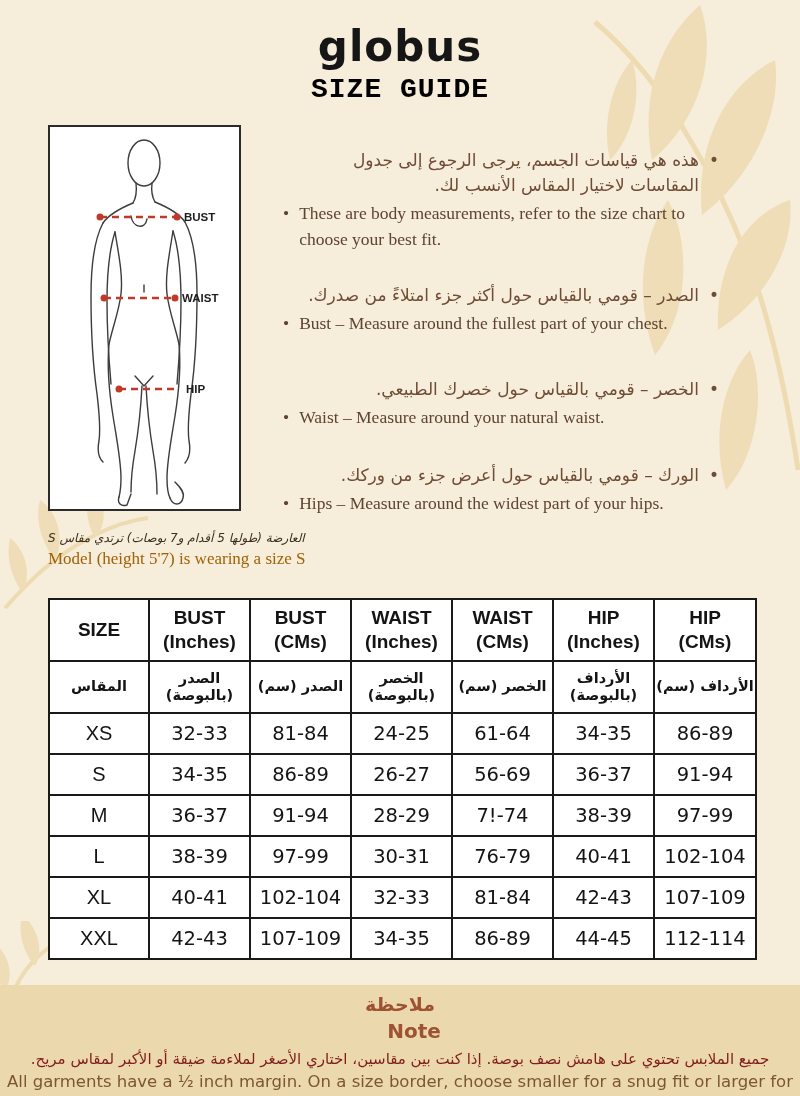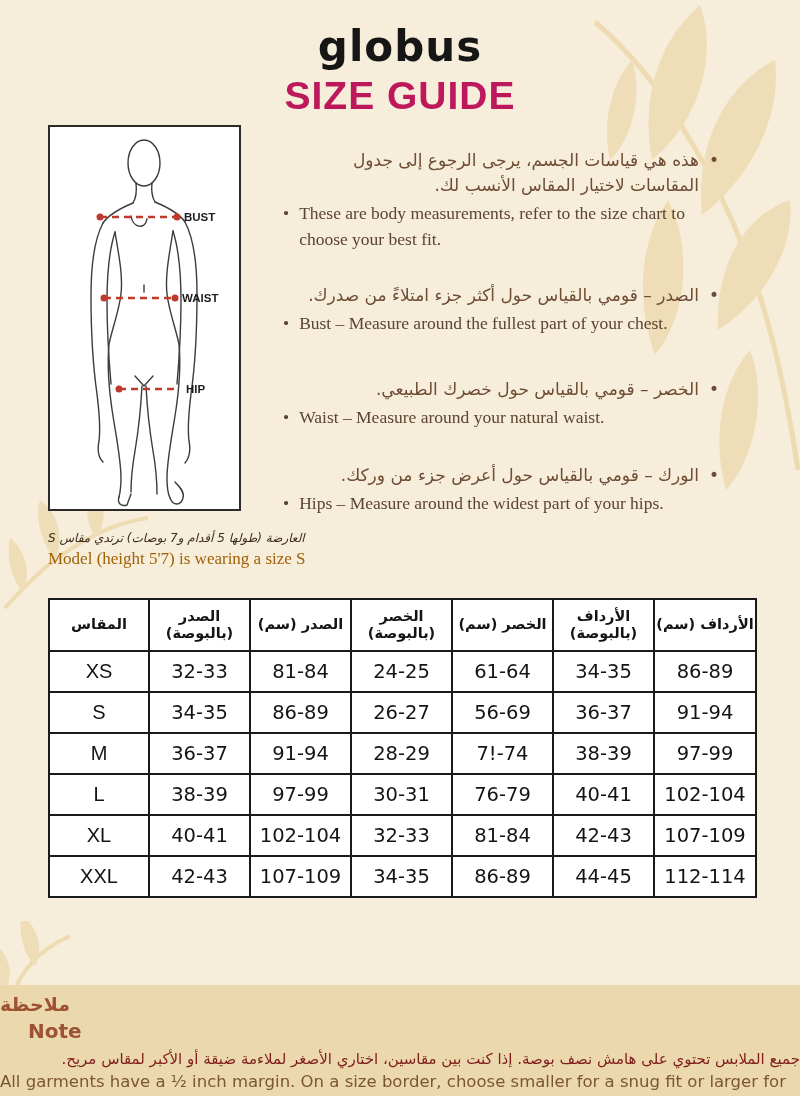--- a/index.html
+++ b/index.html
@@ -9,22 +9,22 @@
   
   .decor{position:absolute;z-index:0;pointer-events:none;}
   #decor-tr{top:0;right:0;}
   #decor-left{top:500px;left:0;}
   #decor-bl{bottom:95px;left:0;}
 
   
   .logo{position:absolute;top:22px;left:0;width:100%;text-align:center;z-index:2;
         font-size:42px;font-weight:600;letter-spacing:1px;color:#161616;}
   .title{position:absolute;top:74px;left:0;width:100%;text-align:center;z-index:2;
-         font-family:Liberation Sans, sans-serif;font-size:39px;font-weight:bold;
-         letter-spacing:1px;color:#be185d;}
+         font-family:Liberation Mono, monospace;font-size:28px;font-weight:bold;
+         letter-spacing:1px;color:#000000;}
 
   
   .figure-box{position:absolute;left:48px;top:125px;width:193px;height:386px;
               background:#ffffff;border:2px solid #2b2b2b;box-sizing:border-box;z-index:2;}
 
   
   .bullets{position:absolute;left:283px;top:148px;width:436px;z-index:2;}
   .group{margin-bottom:30px;}
   .g2{margin-bottom:40px;}
   .g3{margin-bottom:32px;}
@@ -48,21 +48,21 @@
   tr.h2{height:52px;}
   tr.d{height:41px;}
   tr.h1 td{font-family:"Liberation Sans",sans-serif;font-weight:bold;font-size:19px;
            line-height:1.25;white-space:pre-line;}
   tr.h2 td{direction:rtl;font-weight:bold;font-size:14.5px;line-height:1.2;white-space:pre-line;}
   tr.d td.s{font-family:"Liberation Sans",sans-serif;font-weight:normal;font-size:20px;margin-left:20px;}
   tr.d td.v{font-size:19.5px;}
 
   
   .footer{position:absolute;left:0;top:985px;width:800px;height:111px;background:#ecd8ad;
-          z-index:2;box-sizing:border-box;padding-top:7px;}
+          z-index:2;text-align:center;box-sizing:border-box;padding-top:7px;}
   .footer .h-ar{font-size:19px;font-weight:bold;color:#9d5233;line-height:1.35;}
   .footer .h-en{font-size:20px;font-weight:bold;color:#9d5233;line-height:1.3;padding-left:28px;}
   .footer .t-ar{direction:rtl;font-size:15px;color:#7f1d1d;margin-top:5px;line-height:1.4;}
   .footer .t-en{font-size:16.5px;color:#7b5633;margin-top:1px;line-height:1.35;}
 </style>
 </head>
 <body>
 
 <div class="page">
 
@@ -194,20 +194,35 @@
     <colgroup>
       <col style="width:100px">
         <col style="width:101px">
         <col style="width:101px">
       <col style="width:101px">
         <col style="width:101px">
         <col style="width:101px">
         <col style="width:102px">
     </colgroup>
     <tbody>
+      <tr class="h1">
+        <td>SIZE</td>
+        <td>BUST
+(Inches)</td>
+        <td>BUST
+(CMs)</td>
+        <td>WAIST
+(Inches)</td>
+        <td>WAIST
+(CMs)</td>
+        <td>HIP
+(Inches)</td>
+        <td>HIP
+(CMs)</td>
+      </tr>
       <tr class="h2">
         <td>المقاس</td>
         <td>الصدر
 (بالبوصة)</td>
         <td>الصدر (سم)</td>
         <td>الخصر
 (بالبوصة)</td>
         <td>الخصر (سم)</td>
         <td>الأرداف
 (بالبوصة)</td>

